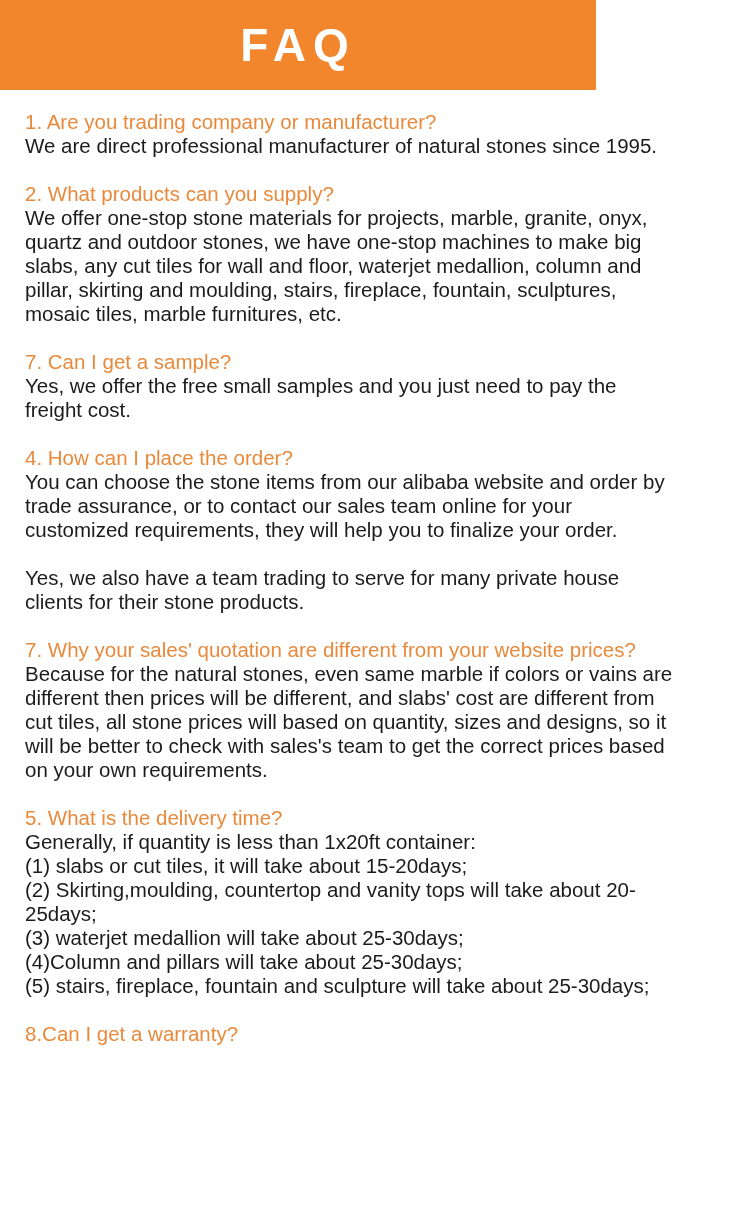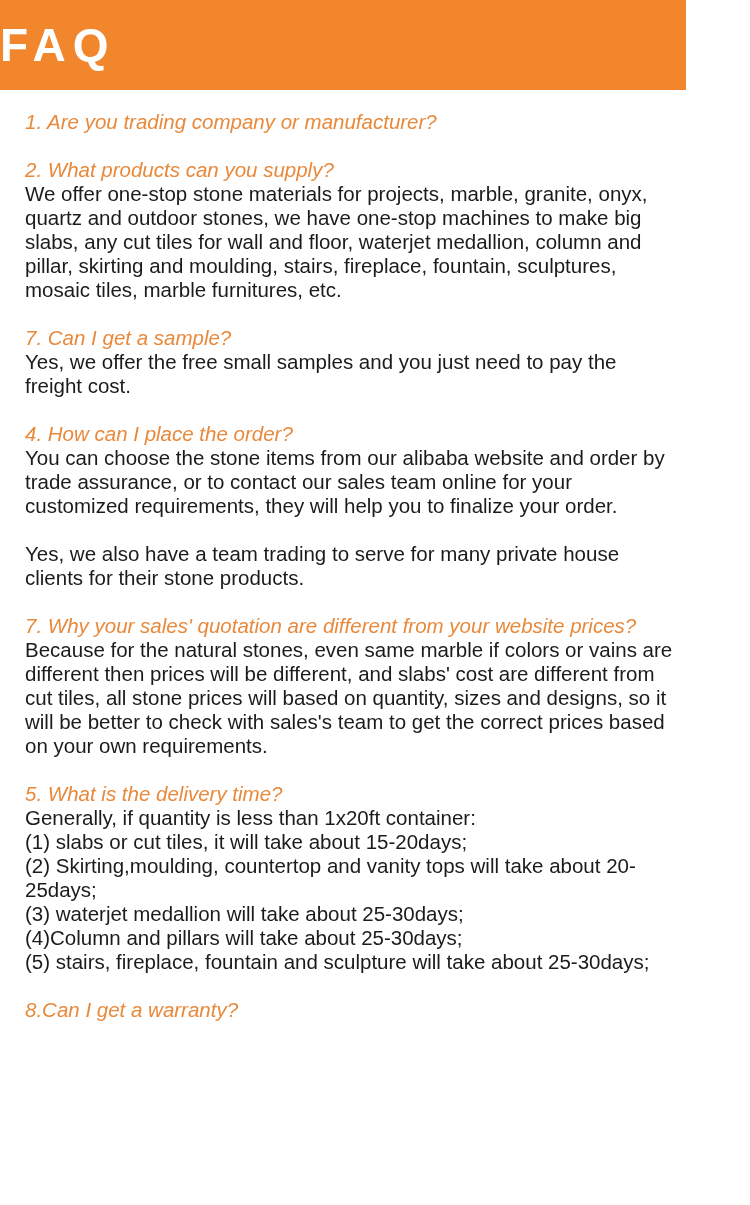--- a/index.html
+++ b/index.html
@@ -14,46 +14,45 @@
     margin: 0;
     padding: 0;
   }
   body {
     width: 750px;
     height: 1205px;
     background: var(--page-bg);
     font-family: "Liberation Sans", sans-serif;
   }
   .faq-header {
-    width: 686px;
+    width: 596px;
     height: 90px;
     background: var(--header-bg);
     display: flex;
     align-items: center;
-    justify-content: flex-start;
+    justify-content: center;
   }
   .faq-title {
     margin: 0;
     color: var(--header-text);
     font-size: 46px;
     font-weight: bold;
     letter-spacing: 7px;
   }
   .faq-content {
     padding: 20px 20px 0 25px;
   }
   .faq-item {
     margin-bottom: 24px;
   }
   .faq-question {
     margin: 0;
     font-size: 20.5px;
     line-height: 24px;
     font-weight: normal;
-    font-style: italic;
     color: var(--question-color);
     white-space: pre-line;
   }
   .faq-answer {
     margin: 0;
     font-size: 20.5px;
     line-height: 24px;
     color: var(--answer-color);
     white-space: pre-line;
   }
@@ -62,20 +61,21 @@
 <body>
 
 <header class="faq-header">
   <h1 class="faq-title">FAQ</h1>
 </header>
 
 <main class="faq-content">
 
   <section class="faq-item">
     <h2 class="faq-question">1. Are you trading company or manufacturer?</h2>
+    <p class="faq-answer">We are direct professional manufacturer of natural stones since 1995.</p>
   </section>
 
   <section class="faq-item">
     <h2 class="faq-question">2. What products can you supply?</h2>
     <p class="faq-answer">We offer one-stop stone materials for projects, marble, granite, onyx,
 quartz and outdoor stones, we have one-stop machines to make big
 slabs, any cut tiles for wall and floor, waterjet medallion, column and
 pillar, skirting and moulding, stairs, fireplace, fountain, sculptures,
 mosaic tiles, marble furnitures, etc.</p>
   </section>

